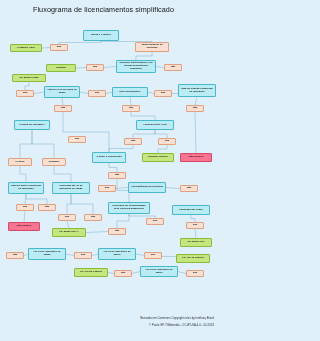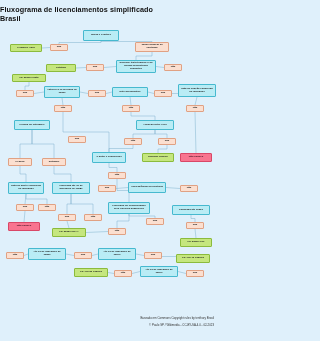--- a/index.html
+++ b/index.html
@@ -7,22 +7,22 @@
     width:220px;height:341px;
     background:#dff0fb;
     font-family:"Liberation Sans", sans-serif;
     overflow:hidden;
     position:relative;
   }
   #canvas{position:absolute;inset:0;}
   svg.edges{position:absolute;left:0;top:0;width:220px;height:341px;}
   .title{
     position:absolute;left:0;right:13px;top:6px;
-    text-align:left;
-    font-size:7.2px;font-weight:bold;color:#111;
+    text-align:center;
+    font-size:7.2px;font-weight:normal;color:#111;
     line-height:8.6px;letter-spacing:.1px;
   }
   .node{
     position:absolute;
     box-sizing:border-box;
     display:flex;align-items:center;justify-content:center;
     text-align:center;
     border-radius:1px;
     font-size:2.5px;
     line-height:2.9px;
@@ -45,21 +45,20 @@
   .f1{bottom:20px;}
   .f2{bottom:13px;}
 </style>
 </head>
 <body>
 
 <div id="canvas">
 
   <div class="title">
     <div>Fluxograma de licenciamentos simplificado</div>
-    <div>Brasil</div>
   </div>
 
   <svg class="edges" id="edge-layer">
       <path d="M 42 48 L 50 47.5" fill="none" stroke="#7fb2cc" stroke-width="0.5"></path>
       <path d="M 59 44 L 59 42.5 L 101 42.5 L 101 41" fill="none" stroke="#7fb2cc" stroke-width="0.5"></path>
       <path d="M 101 41 L 101 41.5 L 152 41.5 L 152 42" fill="none" stroke="#7fb2cc" stroke-width="0.5"></path>
       <path d="M 152 52 L 152 56 L 136 56 L 136 60" fill="none" stroke="#7fb2cc" stroke-width="0.5"></path>
       <path d="M 76 68 L 86 67.5" fill="none" stroke="#7fb2cc" stroke-width="0.5"></path>
       <path d="M 104 67.5 L 116 66.5" fill="none" stroke="#7fb2cc" stroke-width="0.5"></path>
       <path d="M 156 66.5 L 164 67.5" fill="none" stroke="#7fb2cc" stroke-width="0.5"></path>

